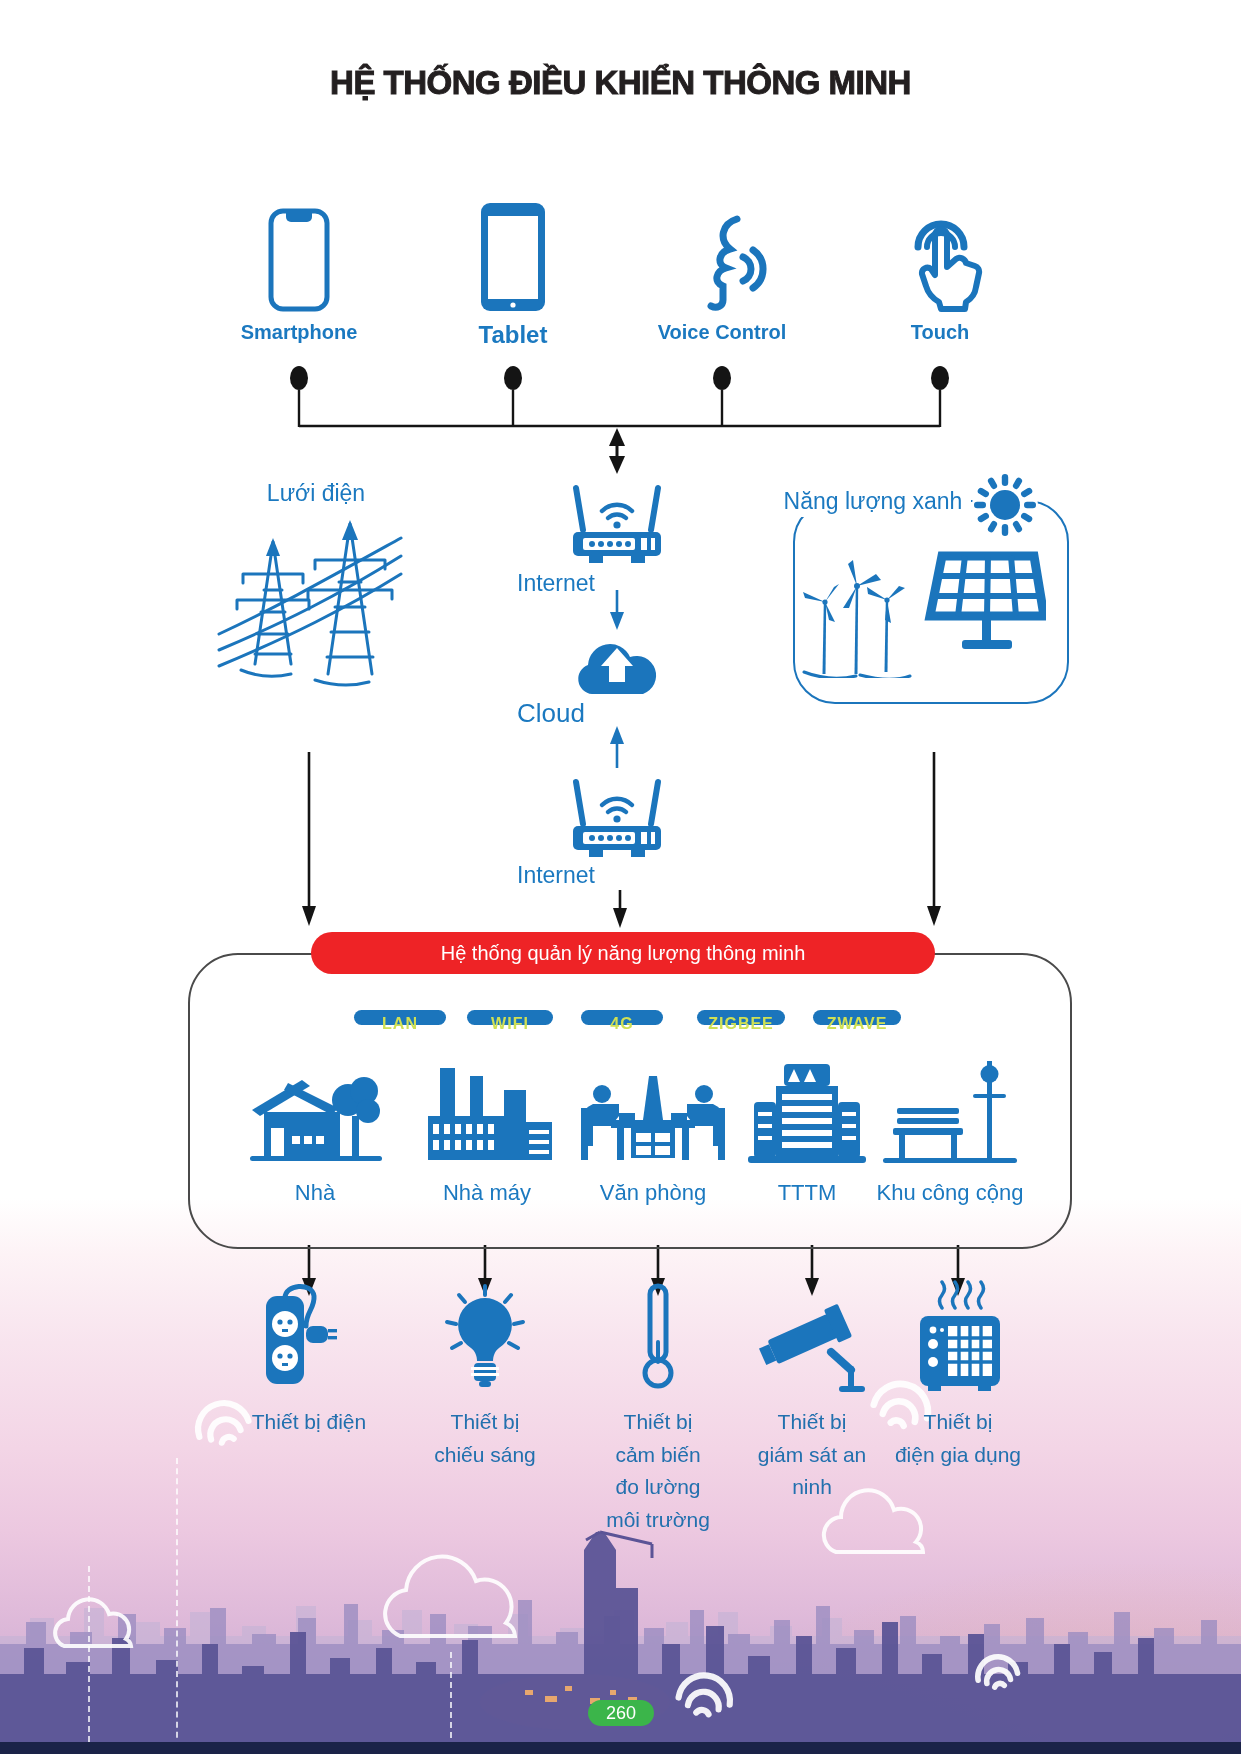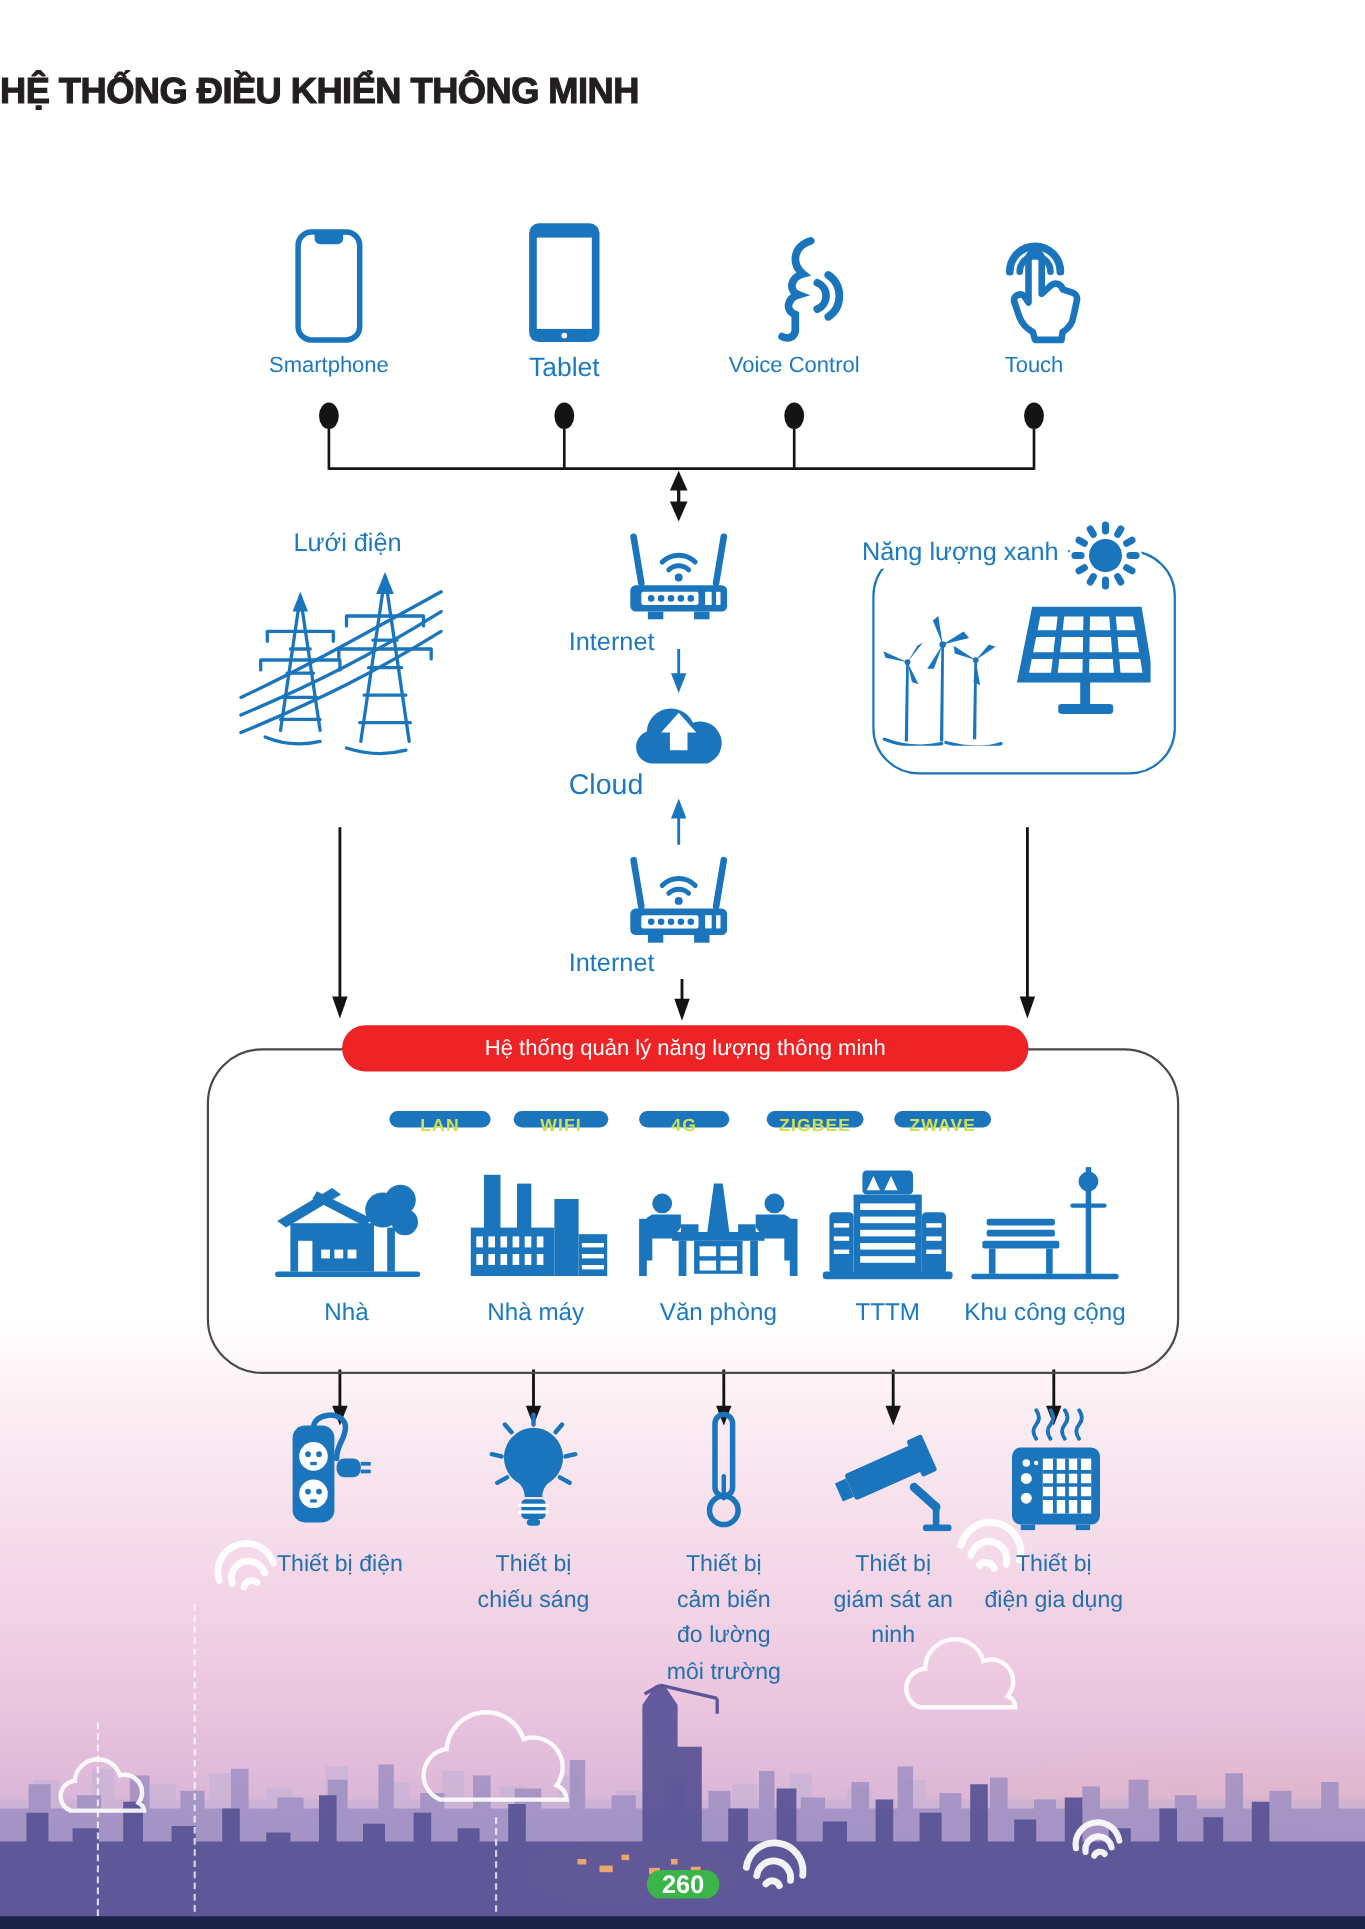--- a/index.html
+++ b/index.html
@@ -1,24 +1,24 @@
 <!DOCTYPE html>
 <html><head>
 <meta charset="utf-8">
 <style>
   html,body{margin:0;padding:0;background:#888;}
   #canvas{position:relative;width:1241px;height:1754px;margin:0 auto;background:#ffffff;overflow:hidden;
           font-family:"Liberation Sans","DejaVu Sans",sans-serif;}
   .abs{position:absolute;}
   .blue{color:#1b79c0;}
   
-  .title{left:0;right:0;top:62px;text-align:left;color:#231f20;font-weight:800;
+  .title{left:0;right:0;top:62px;text-align:center;color:#231f20;font-weight:800;
          font-size:33px;line-height:1.27;letter-spacing:-0.5px;-webkit-text-stroke:1px #231f20;}
   
-  .dev-col{top:195px;width:170px;text-align:center;}
+  .dev-col{top:195px;width:170px;text-align:center;font-weight:bold;}
   .dev-icon{height:118px;display:flex;align-items:flex-end;justify-content:center;}
   .dev-label{margin-top:8px;font-size:20px;}
   .dev-label.big{font-size:24px;}
   
   .net-label{width:200px;text-align:left;color:#1b79c0;font-size:23px;font-weight:500;}
   .cloud-label{font-size:26px;}
   
   .src-label{width:240px;text-align:center;color:#1b79c0;font-size:23px;font-weight:500;}
   
   .green-box{left:793px;top:500px;width:272px;height:200px;border:2.5px solid #1b75bc;border-radius:42px;}
@@ -41,21 +41,21 @@
   .end-label{margin-top:14px;font-size:21px;line-height:1.55;white-space:pre-line;color:#2270ae;font-weight:500;}
   
   .photo{left:0;top:1198px;width:1241px;height:556px;z-index:1;
      background:linear-gradient(180deg,#ffffff 0%,#fdf3f6 10%,#f8e4ee 26%,#f3d5e6 45%,#ecc8e0 60%,#e0bbda 74%,#cfaed3 88%,#c2a5cc 100%);}
   .photo-warm{left:700px;top:1560px;width:541px;height:194px;z-index:1;
      background:radial-gradient(ellipse at 80% 90%,rgba(244,180,150,.45),rgba(244,180,150,0) 70%);}
   .strip{left:0;top:1742px;width:1241px;height:12px;background:#1b2348;z-index:5;}
   .dash{border-left:2px dashed rgba(255,255,255,.75);width:0;z-index:4;}
   .wifi{z-index:4;opacity:.92;}
   .pill{left:588px;top:1700px;width:66px;height:26px;background:#3bb54a;border-radius:13px;color:#fff;
-        font-size:23px;font-weight:bold;text-align:center;line-height:26px;z-index:6;}
+        font-size:18px;font-weight:normal;text-align:center;line-height:26px;z-index:6;}
   svg{display:block;}
   #connect{left:0;top:0;z-index:2;pointer-events:none;}
   .icon-wrap{z-index:5;}
 </style>
 </head>
 <body>
 
 <div id="canvas">
 
   <div class="abs photo"></div>

